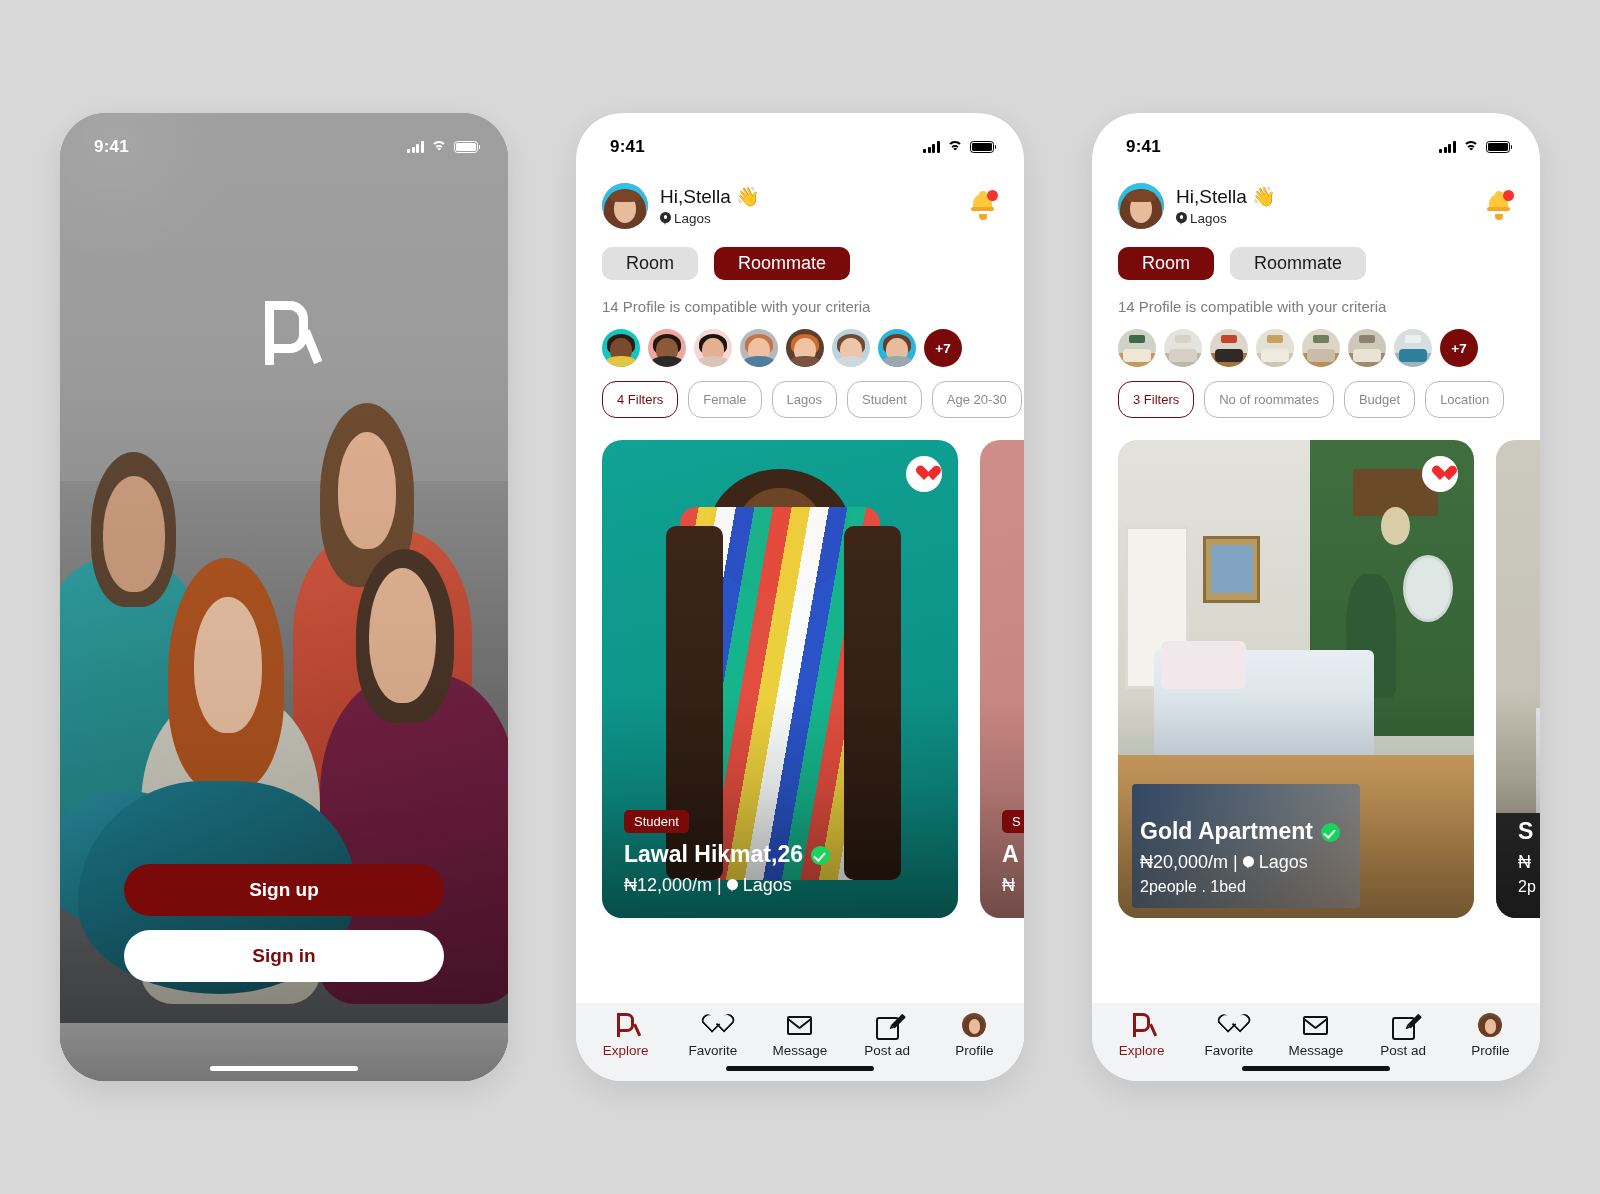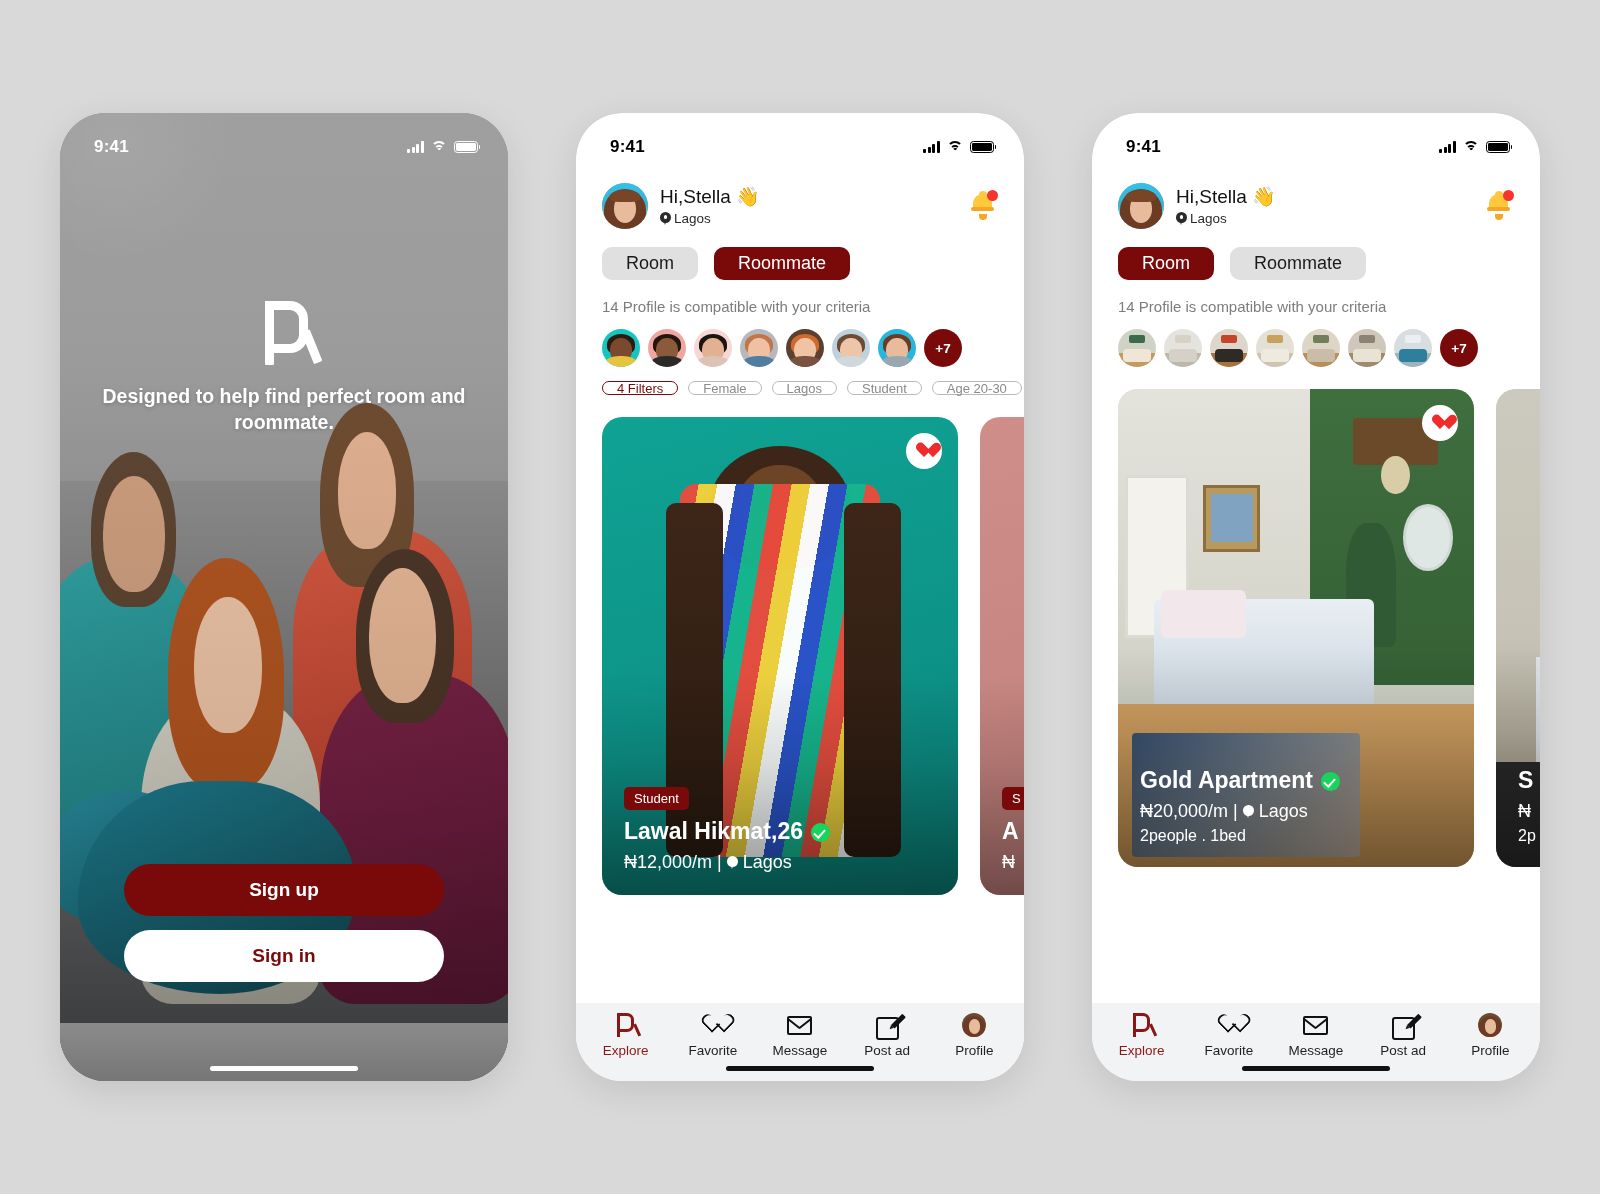--- a/index.html
+++ b/index.html
@@ -142,21 +142,21 @@
   .pt .hr{position:absolute;left:12%;top:12%;width:76%;height:56%;border-radius:50% 50% 40% 40%;}
   .pt .bd{position:absolute;left:8%;top:72%;width:84%;height:40%;border-radius:46% 46% 0 0;}
   
   .rt{position:absolute;inset:0;}
   .rt .wall{position:absolute;inset:0;}
   .rt .flr{position:absolute;left:0;right:0;bottom:0;height:38%;}
   .rt .bed{position:absolute;left:14%;bottom:14%;width:72%;height:34%;border-radius:4px;}
   .rt .art{position:absolute;left:30%;top:16%;width:40%;height:22%;border-radius:2px;}
 
   .chips { display:flex; gap:10px; padding: 14px 26px 0 26px; }
-  .chip { height:14px; padding:0 14px; border-radius:14px; border:1px solid #b9b9b9;
+  .chip { height:37px; padding:0 14px; border-radius:14px; border:1px solid #b9b9b9;
     display:flex; align-items:center; font-size:13px; color:#8a8a8a; white-space:nowrap; cursor:pointer;
     background:transparent; font-family:inherit; }
   .chip.active { border-color:#7a0a0a; color:#7a0a0a; }
 
   
   .cards { position:relative; flex:1; margin-top:22px; padding-left:26px; overflow:hidden; }
   .card-track { display:flex; gap:22px; height:478px; }
   .card { width:356px; height:478px; border-radius:20px; overflow:hidden; position:relative; flex:0 0 auto; }
   .card.peek { width:200px; }
   .card-img { position:absolute; inset:0; }
@@ -251,21 +251,20 @@
             </span>
         </span>
       </div>
 
       <div class="brand-wrap">
         <div class="logo-row">
           <span class="logo-r">
               <span class="logo-leg"></span>
             </span>
         </div>
-        <div class="tagline">Designed to help find perfect room and roommate.</div>
       </div>
 
       <div class="cta-wrap">
         <button class="btn btn-primary">Sign up</button>
         <button class="btn btn-secondary">Sign in</button>
       </div>
 
       <div class="home-ind" style="background:#fff;"></div>
     </div>
   </div>
@@ -608,20 +607,26 @@
               <span class="rt">
                 <span class="wall" style="background:#d7dde0"></span>
                 <span class="flr" style="background:#9fb4bd"></span>
                 <span class="art" style="background:#eceff1"></span>
                 <span class="bed" style="background:#2e7f9c"></span>
               </span>
             </span>
           <span class="tplus">+7</span>
         </div>
 
+        <div class="chips">
+          <button class="chip active">3 Filters</button>
+          <button class="chip">No of roommates</button>
+          <button class="chip">Budget</button>
+          <button class="chip">Location</button>
+        </div>
       </div>
 
       <div class="cards">
         <div class="card-track">
           <div class="card">
             <div class="card-img" style="background:#cfd2c6;">
               <div style="position:absolute;left:0;top:0;width:56%;height:62%;background:linear-gradient(180deg,#e3e3dc,#d2d2c8);"></div>
               <div style="position:absolute;right:0;top:0;width:46%;height:62%;background:linear-gradient(180deg,#3f6e3f,#356135);"></div>
               <div style="position:absolute;left:2%;top:18%;width:18%;height:34%;background:#f3f2ec;border:3px solid #dcdad2;"></div>
               <div style="position:absolute;left:24%;top:20%;width:16%;height:14%;background:#b99a5e;border:3px solid #8b6f3f;"></div>

